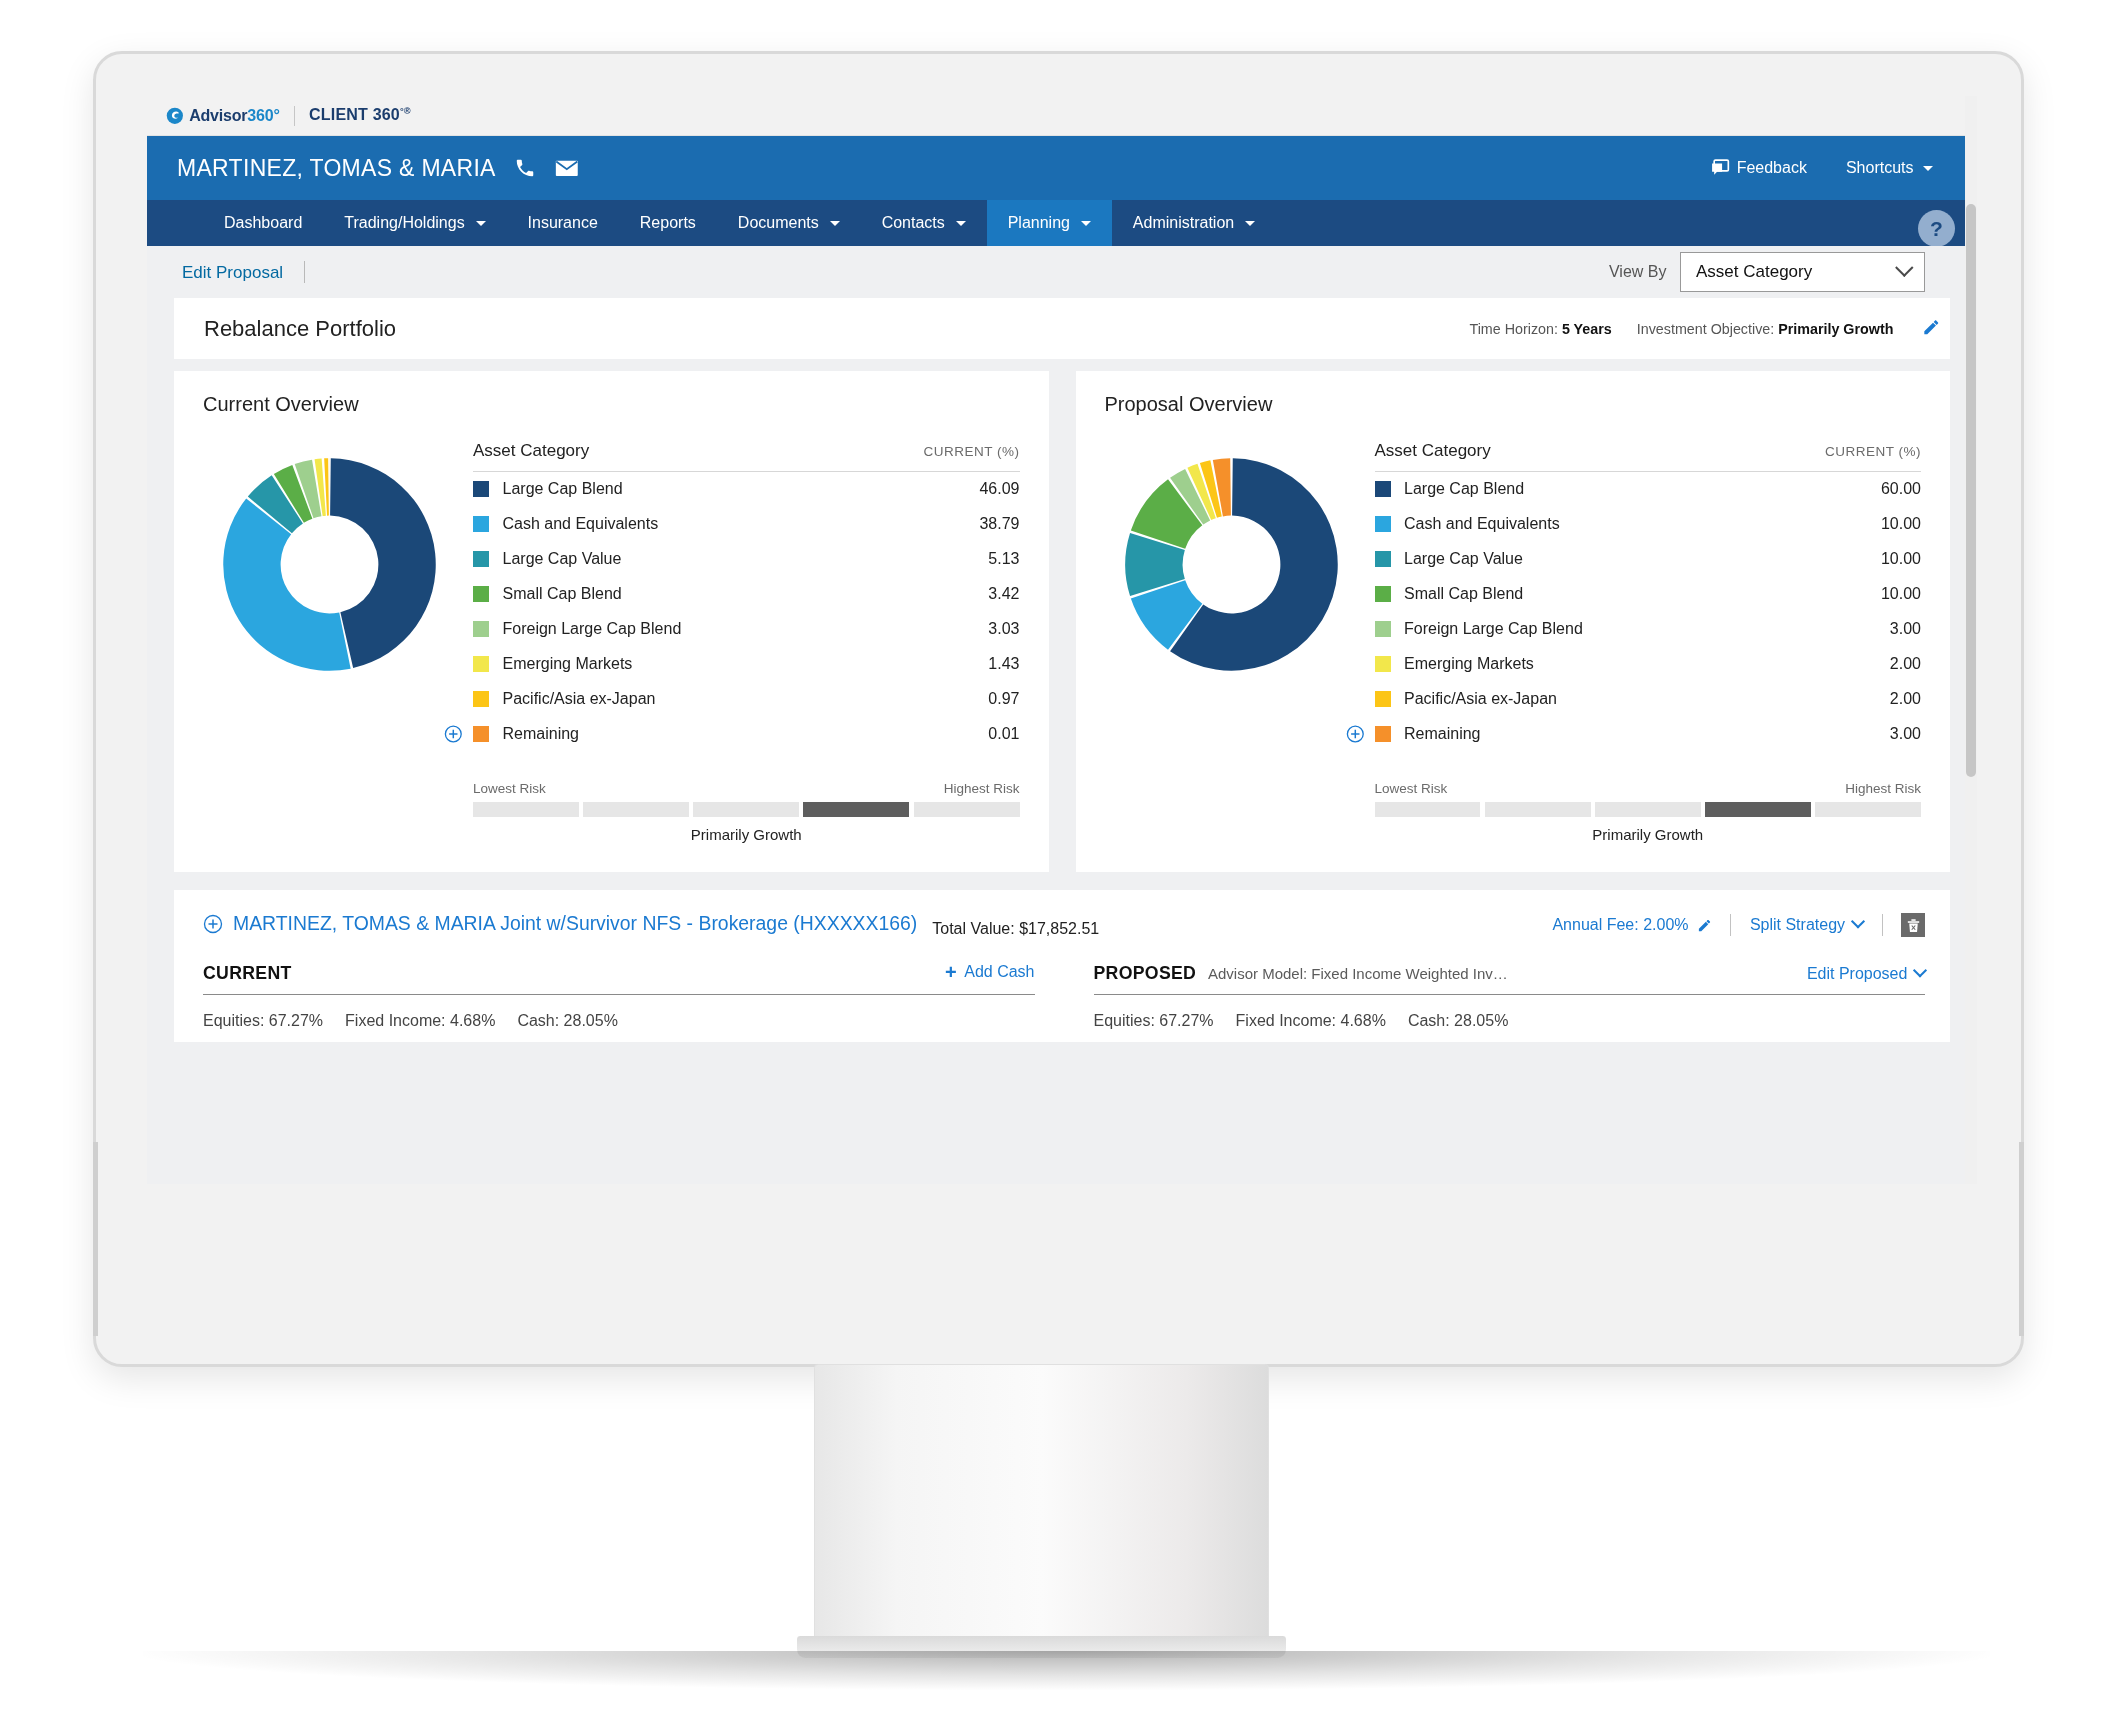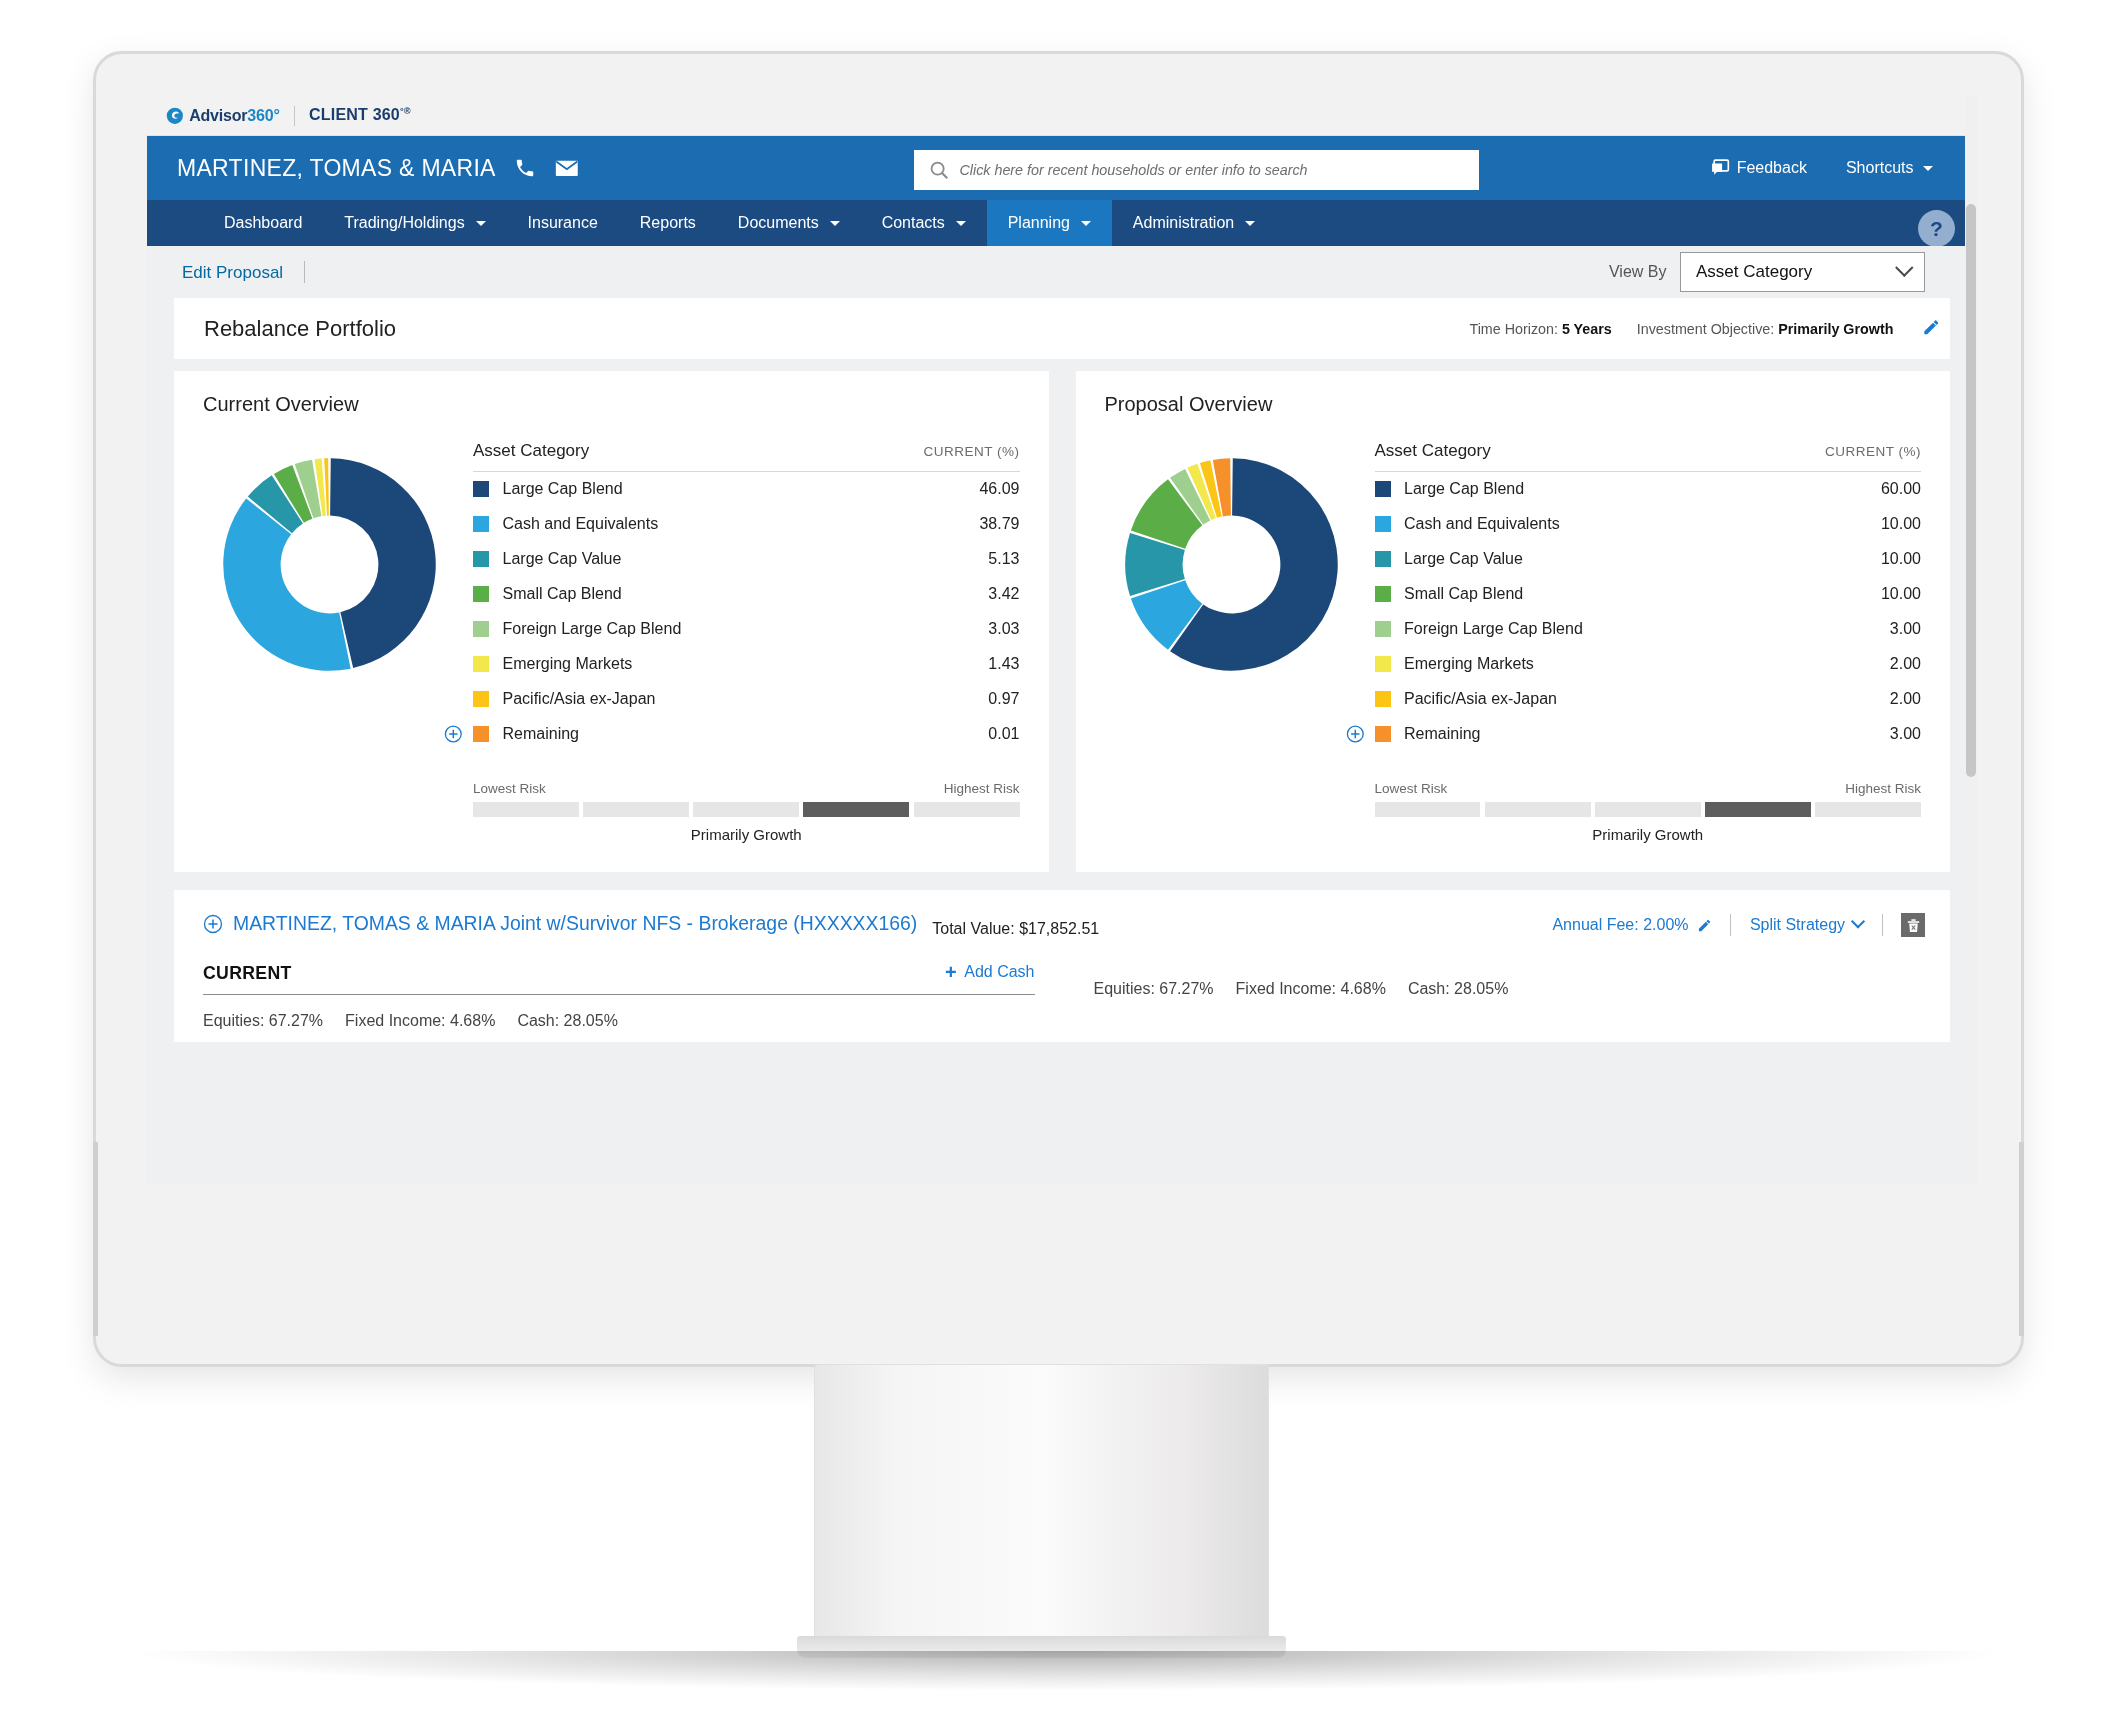--- a/index.html
+++ b/index.html
@@ -273,27 +273,20 @@
       <div class="hh-icons">
         <svg width="22" height="22" viewBox="0 0 24 24">
           <path fill="#fff" d="M6.6 10.8c1.4 2.8 3.8 5.1 6.6 6.6l2.2-2.2c.3-.3.7-.4 1-.2 1.1.4 2.4.6 3.6.6.6 0 1 .4 1 1V20c0 .6-.4 1-1 1C10.6 21 3 13.4 3 4c0-.6.4-1 1-1h3.5c.6 0 1 .4 1 1 0 1.3.2 2.5.6 3.6.1.4 0 .8-.2 1.1l-2.3 2.1z"></path>
         </svg>
         <svg width="23.6" height="18.6" viewBox="0 0 28 22">
           <rect x="1" y="2" width="26" height="18" rx="1" fill="#fff"></rect>
           <path d="M1.5 3 14 12 26.5 3" stroke="#1b6cb0" stroke-width="2.2" fill="none"></path>
         </svg>
       </div>
 
-      <div class="searchwrap">
-        <svg width="22" height="22" viewBox="0 0 24 24">
-          <circle cx="10.5" cy="10.5" r="6.6" fill="none" stroke="#8b8b8b" stroke-width="2"></circle>
-          <line x1="15.3" y1="15.3" x2="21" y2="21" stroke="#8b8b8b" stroke-width="2.4"></line>
-        </svg>
-        <input type="text" placeholder="Click here for recent households or enter info to search" value="" style="">
-      </div>
 
       <div class="topright">
         <div class="feedback-btn">
           <svg width="20" height="20" viewBox="0 0 24 24">
             <rect x="5" y="2.5" width="17" height="13" rx="1.5" fill="none" stroke="#fff" stroke-width="2"></rect>
             <path d="M2.5 6.5h12v10h-6l-3.5 3.5V16.5h-2.5z" fill="#fff"></path>
           </svg>
           <span>Feedback</span>
         </div>
         <div class="shortcuts-btn">
@@ -601,20 +594,30 @@
               </div>
             </div>
             <div class="col-stats" id="stats-current">
                 <span>Equities: 67.27%</span>
                 <span>Fixed Income: 4.68%</span>
                 <span>Cash: 28.05%</span>
               </div>
           </div>
 
           <div class="col">
+            <div class="col-head">
+              <div class="col-head-left">
+                <span class="col-title">PROPOSED</span>
+                <span class="col-sub">Advisor Model: Fixed Income Weighted Inv…</span>
+              </div>
+              <div class="col-action">
+                <span>Edit Proposed</span>
+                <span class="chev-sm"></span>
+              </div>
+            </div>
             <div class="col-stats" id="stats-proposed">
                 <span>Equities: 67.27%</span>
                 <span>Fixed Income: 4.68%</span>
                 <span>Cash: 28.05%</span>
               </div>
           </div>
         </div>
       </div>
 
     </div>

